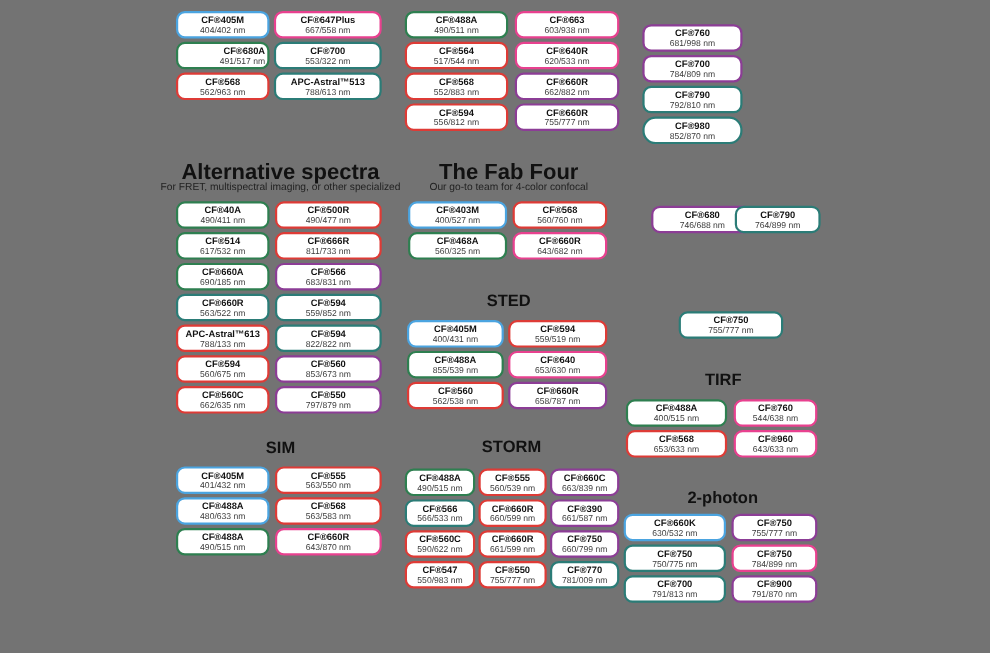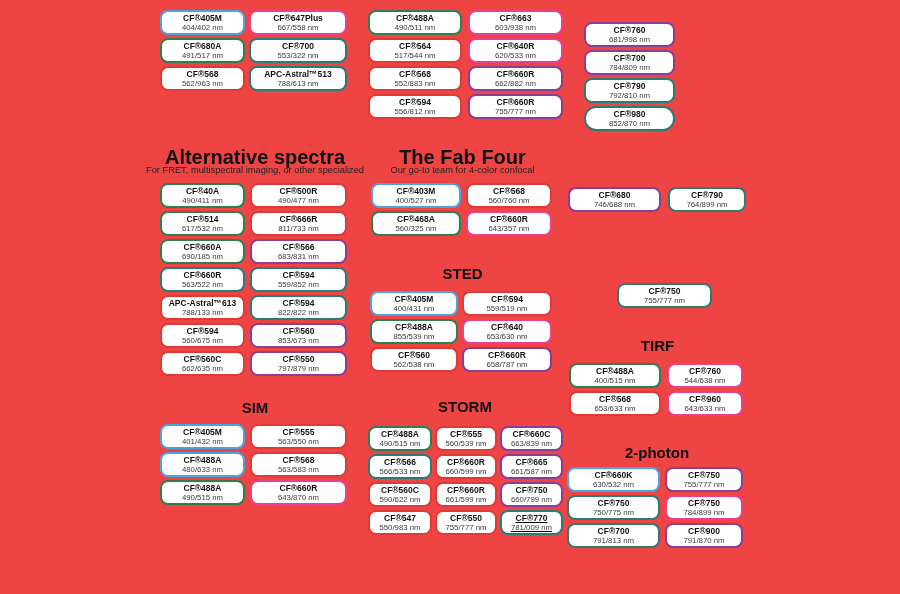--- a/index.html
+++ b/index.html
@@ -1,16 +1,16 @@
 <!DOCTYPE html>
 <html><head>
 <meta charset="utf-8">
 <style>
   html,body{margin:0;padding:0;background:#fff;}
-  .canvas{position:relative;width:900px;height:594px;background:#ef4444;overflow:hidden;
+  .canvas{position:relative;width:900px;height:594px;background:#737373;overflow:hidden;
           font-family:"Liberation Sans",sans-serif;}
   .col{position:absolute;display:flex;flex-direction:column;gap:3px;}
   .dye-box{box-sizing:border-box;height:25px;background:#fff;border:2px solid #999;
            border-radius:8px;display:flex;flex-direction:column;align-items:center;
            justify-content:center;line-height:1.2;padding:1px 2px;}
   .dye-name{font-size:8.5px;font-weight:bold;color:#121212;white-space:nowrap;}
   .dye-nm{font-size:7.8px;color:#3a3a3a;white-space:nowrap;}
   .sec-title{position:absolute;text-align:center;font-weight:bold;color:#111;line-height:1.12;}
   .t-big{font-size:20px;}
   .t-mid{font-size:15px;}
@@ -19,21 +19,21 @@
 </head>
 <body>
 
 <div class="canvas">
 
   <div class="col" style="left:160px;top:10px;width:85px">
       <div class="dye-box" style="border-color: rgb(75, 164, 224);">
         <div class="dye-name">CF®405M</div>
         <div class="dye-nm">404/402 nm</div>
       </div>
-      <div class="dye-box" style="border-color: rgb(46, 127, 80);">
+      <div class="dye-box" style="border-color: rgb(46, 127, 80); align-items: flex-end;">
         <div class="dye-name">CF®680A</div>
         <div class="dye-nm">491/517 nm</div>
       </div>
       <div class="dye-box" style="border-color: rgb(222, 59, 54);">
         <div class="dye-name">CF®568</div>
         <div class="dye-nm">562/963 nm</div>
       </div>
     </div>
   <div class="col" style="left:249px;top:10px;width:98px">
       <div class="dye-box" style="border-color: rgb(232, 65, 143);">
@@ -179,21 +179,21 @@
         <div class="dye-nm">560/325 nm</div>
       </div>
     </div>
   <div class="col" style="left:466px;top:183px;width:86px">
       <div class="dye-box" style="border-color: rgb(222, 59, 54);">
         <div class="dye-name">CF®568</div>
         <div class="dye-nm">560/760 nm</div>
       </div>
       <div class="dye-box" style="border-color: rgb(232, 65, 143);">
         <div class="dye-name">CF®660R</div>
-        <div class="dye-nm">643/357 nm</div>
+        <div class="dye-nm">643/682 nm</div>
       </div>
     </div>
 
   <div class="sec-title t-mid" style="left:365px;top:266px;width:195px">STED</div>
   <div class="col" style="left:370px;top:291px;width:88px">
       <div class="dye-box" style="border-color: rgb(75, 164, 224);">
         <div class="dye-name">CF®405M</div>
         <div class="dye-nm">400/431 nm</div>
       </div>
       <div class="dye-box" style="border-color: rgb(46, 127, 80);">
@@ -286,34 +286,34 @@
         <div class="dye-name">CF®550</div>
         <div class="dye-nm">755/777 nm</div>
       </div>
     </div>
   <div class="col" style="left:500px;top:426px;width:63px">
       <div class="dye-box" style="border-color: rgb(140, 61, 150);">
         <div class="dye-name">CF®660C</div>
         <div class="dye-nm">663/839 nm</div>
       </div>
       <div class="dye-box" style="border-color: rgb(140, 61, 150);">
-        <div class="dye-name">CF®665</div>
+        <div class="dye-name">CF®390</div>
         <div class="dye-nm">661/587 nm</div>
       </div>
       <div class="dye-box" style="border-color: rgb(140, 61, 150);">
         <div class="dye-name">CF®750</div>
         <div class="dye-nm">660/799 nm</div>
       </div>
-      <div class="dye-box" style="border-color: rgb(43, 124, 119); text-decoration: underline;">
+      <div class="dye-box" style="border-color: rgb(43, 124, 119);">
         <div class="dye-name">CF®770</div>
         <div class="dye-nm">781/009 nm</div>
       </div>
     </div>
 
-  <div class="col" style="left:568px;top:187px;width:93px">
+  <div class="col" style="left:592px;top:187px;width:93px">
       <div class="dye-box" style="border-color: rgb(140, 61, 150);">
         <div class="dye-name">CF®680</div>
         <div class="dye-nm">746/688 nm</div>
       </div>
     </div>
   <div class="col" style="left:668px;top:187px;width:78px">
       <div class="dye-box" style="border-color: rgb(43, 124, 119);">
         <div class="dye-name">CF®790</div>
         <div class="dye-nm">764/899 nm</div>
       </div>

